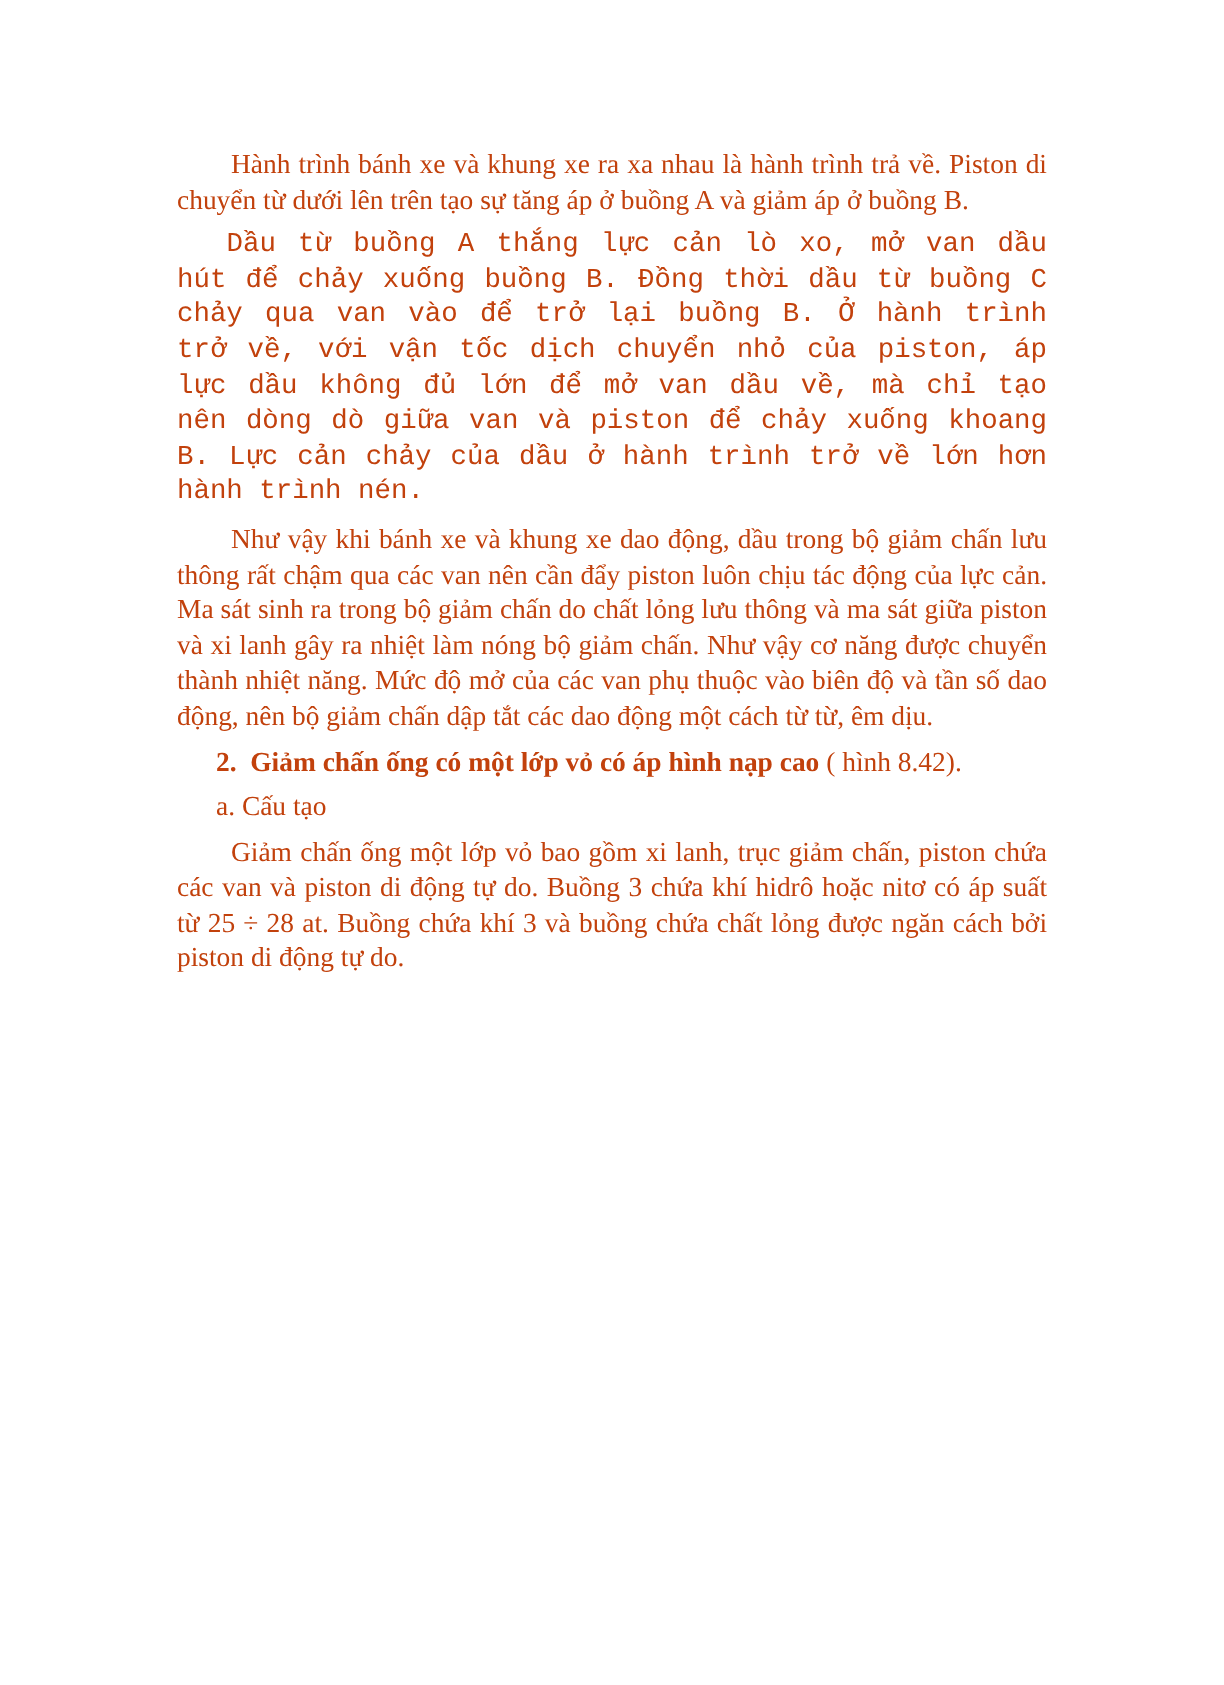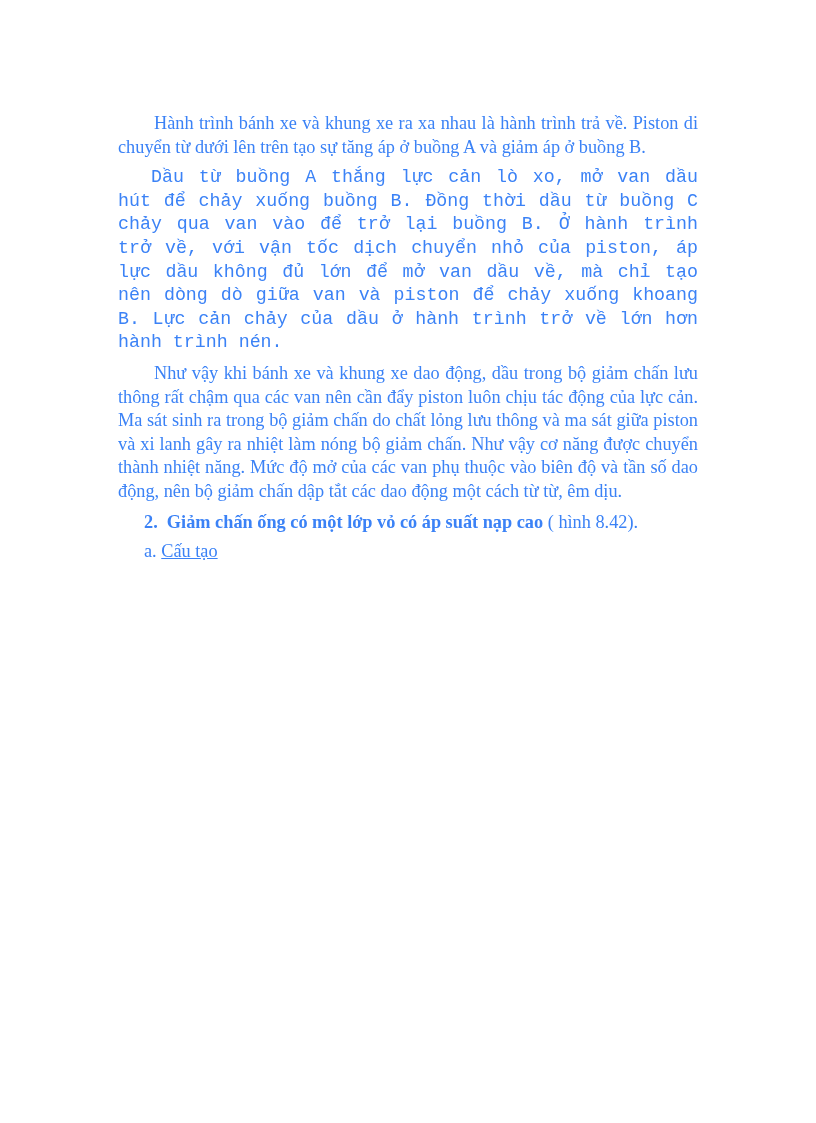--- a/index.html
+++ b/index.html
@@ -1,37 +1,37 @@
 <!DOCTYPE html>
 <html><head>
   <meta charset="utf-8">
   <style>
     html, body { margin: 0; padding: 0; background: #ffffff; }
     body { width: 816px; height: 1123px; position: relative; overflow: hidden; }
     .page {
       position: absolute; left: 118px; top: 98px; width: 580px;
-      font-family: "Liberation Serif", serif; font-size: 18.3px; color: #3b82f6;
+      font-family: "Liberation Serif", serif; font-size: 18.3px; color: #c2410c;
       line-height: 23.6px;
-      margin-top: 14px;
     }
     .para { margin: 0 0 7px 0; text-align: justify; text-indent: 36px; }
     .para.p2 { text-indent: 33px; font-family: Liberation Mono, monospace; }
     .heading { margin: 0 0 6px 0; text-indent: 26px; }
     .heading b { font-weight: bold; }
     .sub { margin: 0 0 7px 0; text-indent: 26px; }
-    .u { text-decoration: underline; }
+    .u { }
   </style>
 </head>
 <body>
 
 <div class="page">
   <p class="para">Hành trình bánh xe và khung xe ra xa nhau là hành trình trả về. Piston di chuyển từ dưới lên trên tạo sự tăng áp ở buồng A và giảm áp ở buồng B.</p>
   <p class="para p2">Dầu từ buồng A thắng lực cản lò xo, mở van dầu hút để chảy xuống buồng B. Đồng thời dầu từ buồng C chảy qua van vào để trở lại buồng B. Ở hành trình trở về, với vận tốc dịch chuyển nhỏ của piston, áp lực dầu không đủ lớn để mở van dầu về, mà chỉ tạo nên dòng dò giữa van và piston để chảy xuống khoang B. Lực cản chảy của dầu ở hành trình trở về lớn hơn hành trình nén.</p>
   <p class="para">Như vậy khi bánh xe và khung xe dao động, dầu trong bộ giảm chấn lưu thông rất chậm qua các van nên cần đẩy piston luôn chịu tác động của lực cản. Ma sát sinh ra trong bộ giảm chấn do chất lỏng lưu thông và ma sát giữa piston và xi lanh gây ra nhiệt làm nóng bộ giảm chấn. Như vậy cơ năng được chuyển thành nhiệt năng. Mức độ mở của các van phụ thuộc vào biên độ và tần số dao động, nên bộ giảm chấn dập tắt các dao động một cách từ từ, êm dịu.</p>
   <p class="heading">
     <b>2.</b>&nbsp;
-    <b>Giảm chấn ống có một lớp vỏ có áp suất nạp cao</b><span> ( hình 8.42).</span>
+    <b>Giảm chấn ống có một lớp vỏ có áp hình nạp cao</b><span> ( hình 8.42).</span>
   </p>
   <p class="sub">
     <span>a.</span>
     <span class="u">Cấu tạo</span>
   </p>
+  <p class="para">Giảm chấn ống một lớp vỏ bao gồm xi lanh, trục giảm chấn, piston chứa các van và piston di động tự do. Buồng 3 chứa khí hidrô hoặc nitơ có áp suất từ 25 ÷ 28 at. Buồng chứa khí 3 và buồng chứa chất lỏng được ngăn cách bởi piston di động tự do.</p>
 </div>
 
 </body></html>

